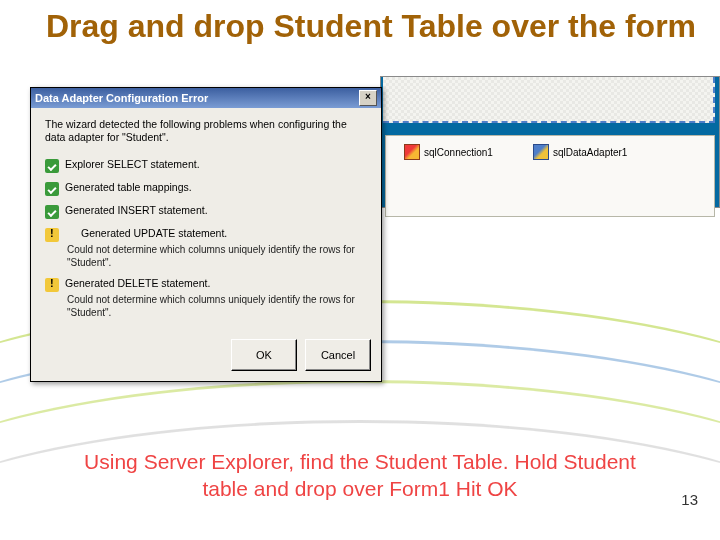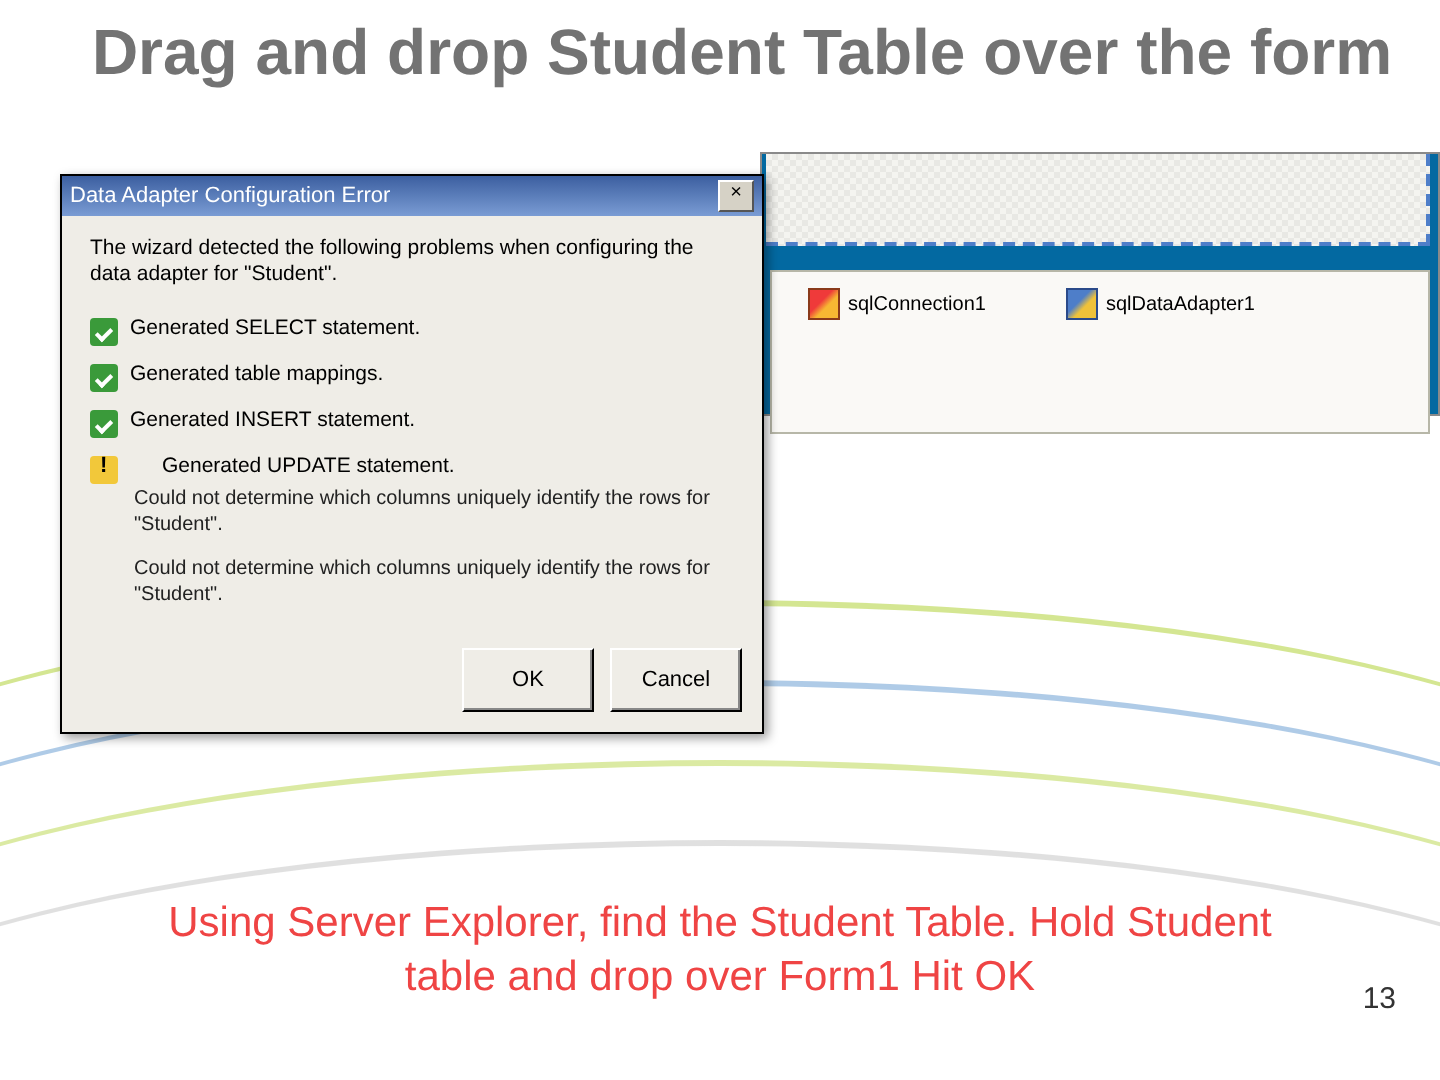--- a/index.html
+++ b/index.html
@@ -29,21 +29,21 @@
   .sw3 { top: 380px; border-color: #b8d64a; opacity: 0.5; }
   .sw4 { top: 420px; border-color: #888;    opacity: 0.25; }
 
   .slide-title {
     position: absolute;
     top: 8px;
     left: 0; right: 0;
     text-align: center;
     font-size: 32px;
     font-weight: 700;
-    color: #737373;
+    color: #a16207;
     line-height: 1.15;
     font-family: Verdana, sans-serif;
     padding-left: 22px;
   }
 
   .instruction {
     position: absolute;
     left: 60px;
     right: 60px;
     top: 448px;
@@ -121,21 +121,21 @@
     color: #000;
   }
   .titlebar {
     height: 20px;
     background: linear-gradient(#3c5fa0,#7a9cd4);
     color: #fff;
     display: flex;
     align-items: center;
     padding: 0 4px;
     font-size: 11px;
-    font-weight: 400;
+    font-weight: 700;
   }
   .titlebar .spacer { flex: 1; }
   .close-btn {
     width: 16px; height: 14px;
     background: #d6d2c6;
     border: 1px solid #fff;
     border-right-color:#555; border-bottom-color:#555;
     font-size: 10px;
     line-height: 12px;
     text-align: center;
@@ -239,38 +239,42 @@
   <div class="titlebar">
     <span>Data Adapter Configuration Error</span>
     <span class="spacer"></span>
     <span class="close-btn">×</span>
   </div>
   <div class="dialog-body">
     <div class="intro">The wizard detected the following problems when configuring the data adapter for "Student".</div>
     <ul class="msg-list">
       <li>
         <span class="msg-icon ok"></span>
-        <span class="msg-text">Generated SELECT statement.</span>
+        <span class="msg-text">Explorer SELECT statement.</span>
       </li>
       <li>
         <span class="msg-icon ok"></span>
         <span class="msg-text">Generated table mappings.</span>
       </li>
       <li>
         <span class="msg-icon ok"></span>
         <span class="msg-text">Generated INSERT statement.</span>
       </li>
       <li style="display:block">
         <div style="display:flex;gap:22px">
           <span class="msg-icon warn"></span>
           <span class="msg-text">Generated UPDATE statement.</span>
         </div>
         <div class="msg-sub">Could not determine which columns uniquely identify the rows for "Student".</div>
       </li>
       <li style="display:block">
+        <div style="display:flex;gap:6px">
+          <span class="msg-icon warn"></span>
+          <span class="msg-text">Generated DELETE statement.</span>
+        </div>
         <div class="msg-sub">Could not determine which columns uniquely identify the rows for "Student".</div>
       </li>
     </ul>
   </div>
   <div class="button-row">
     <button class="win-btn">OK</button>
     <button class="win-btn">Cancel</button>
   </div>
 </div>
 

